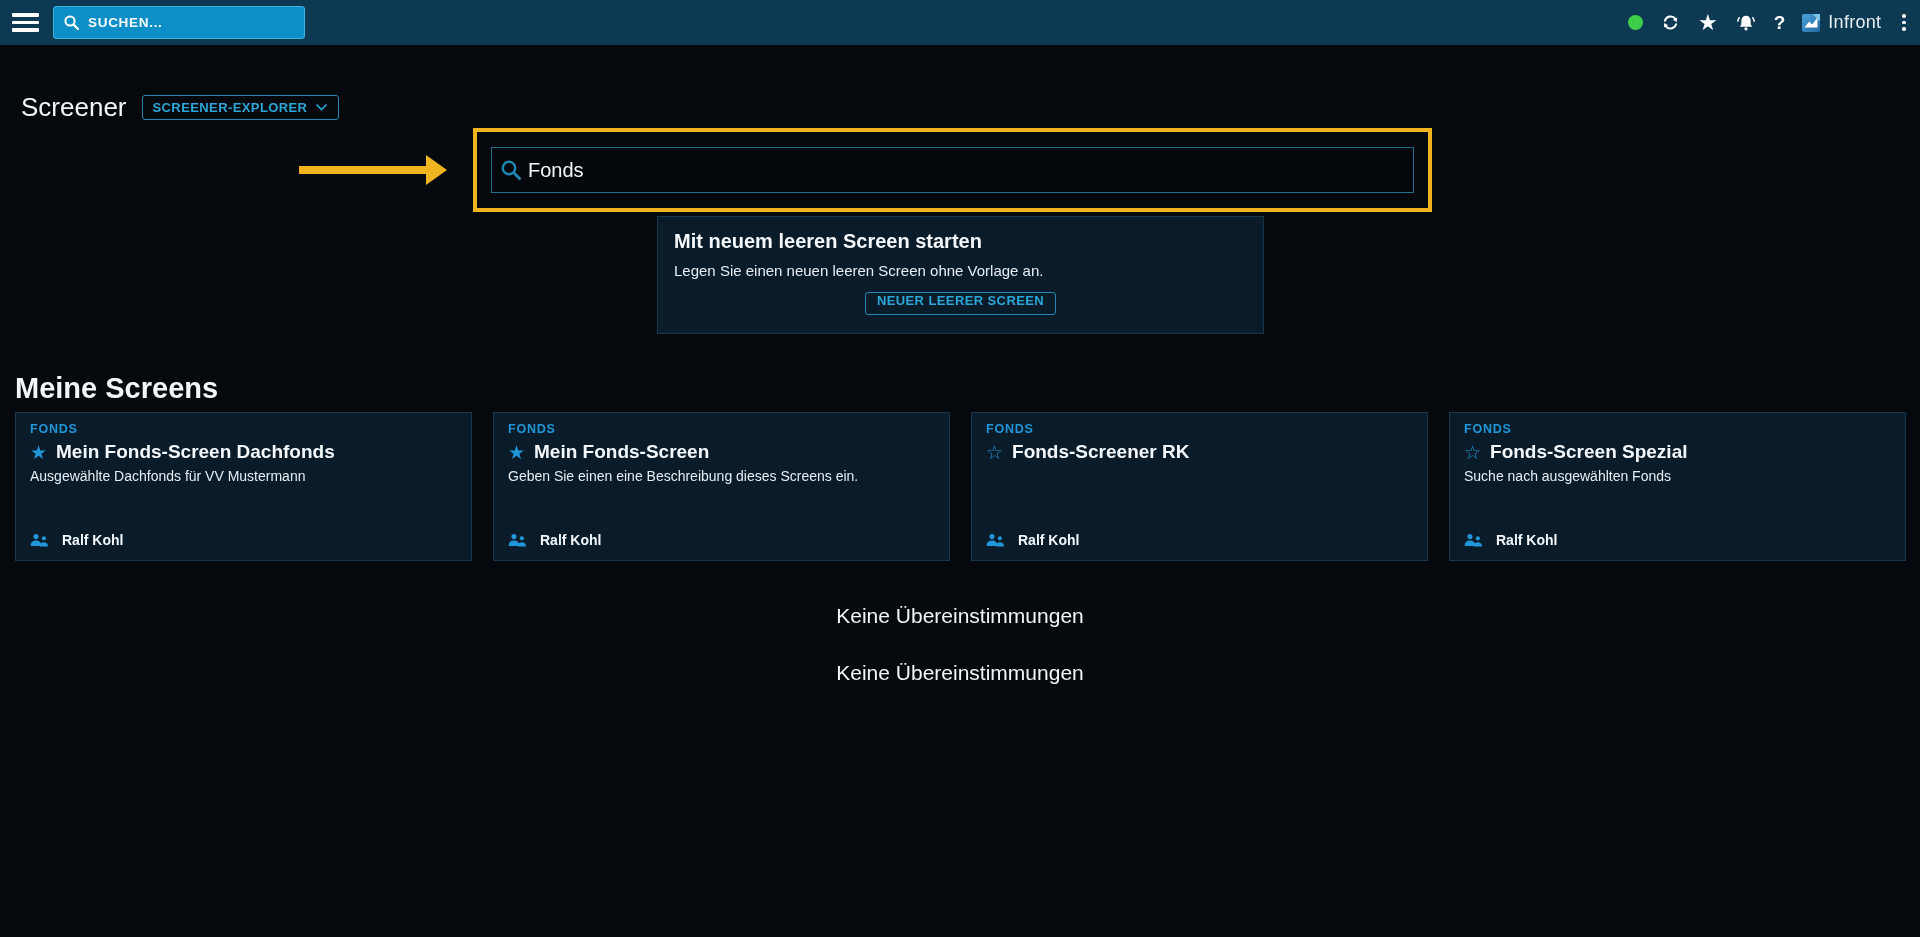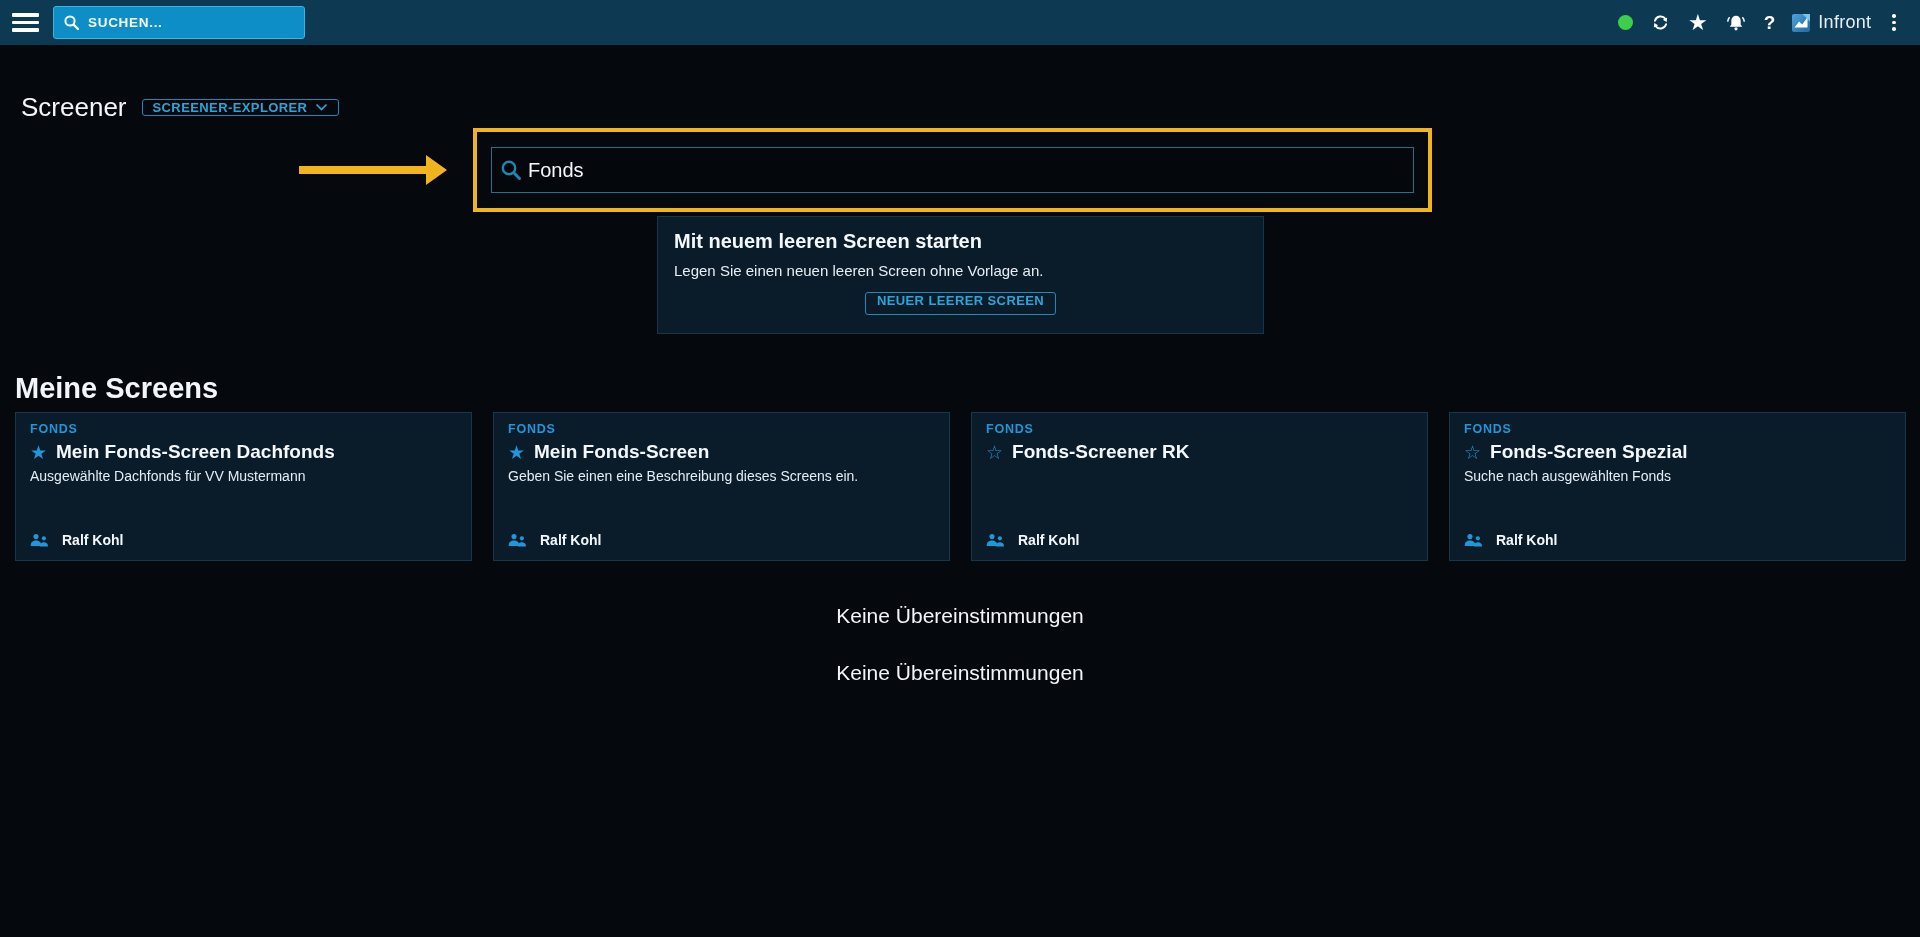--- a/index.html
+++ b/index.html
@@ -10,21 +10,21 @@
     width: 1920px; height: 937px;
     overflow: hidden;
   }
   .screen { position: relative; width: 1920px; height: 937px; background: #05080d; }
 
   
   .topbar {
     position: absolute; top: 0; left: 0; width: 100%; height: 45px;
     background: #0d3a52;
     display: flex; align-items: center;
-    padding: 0 20px 0 12px;
+    padding: 0 10px 0 12px;
   }
   .hamburger { width: 27px; height: 19px; display: flex; flex-direction: column; justify-content: space-between; cursor: pointer; margin-right: 14px; }
   .hamburger span { display: block; height: 3.6px; background: #ffffff; border-radius: 1px; }
   .search-pill {
     position: relative; width: 252px; height: 33px;
     background: #0e8ec6; border: 1px solid #3fb2de; border-radius: 3px;
     display: flex; align-items: center;
   }
   .search-pill svg { position: absolute; left: 9px; }
   .search-pill input {
@@ -41,21 +41,21 @@
   .brand { display: flex; align-items: center; gap: 8px; justify-content: flex-end; }
   .brand-name { color: #e7eef3; font-size: 18px; letter-spacing: 0.3px; }
   .kebab { display: flex; flex-direction: column; gap: 3px; padding: 2px 4px; cursor: pointer; }
   .kebab i { width: 3.6px; height: 3.6px; border-radius: 50%; background: #ffffff; }
 
   
   .page-header { position: absolute; left: 21px; top: 92px; display: flex; align-items: center; gap: 15px; }
   .page-title { font-size: 26px; font-weight: 400; color: #f2f6fa; }
   .explorer-btn {
     display: flex; align-items: center; gap: 8px;
-    height: 17px; padding: 0 10px;
+    height: 25px; padding: 0 10px;
     background: transparent; border: 1px solid #2487b4; border-radius: 3px;
     color: #2ba6d8; font-family: inherit; font-size: 13px; font-weight: 600; letter-spacing: 0.4px;
     cursor: pointer;
   }
 
   
   .arrow { position: absolute; left: 299px; top: 155px; display: flex; align-items: center; }
   .arrow-line { width: 127px; height: 8px; background: #f0b41e; }
   .arrow-head { width: 0; height: 0; border-left: 21px solid #f0b41e; border-top: 15px solid transparent; border-bottom: 15px solid transparent; }
 

